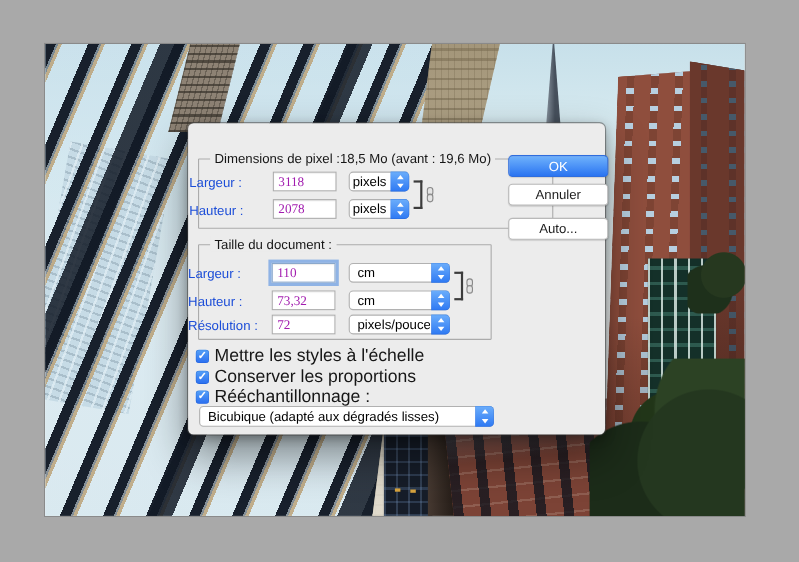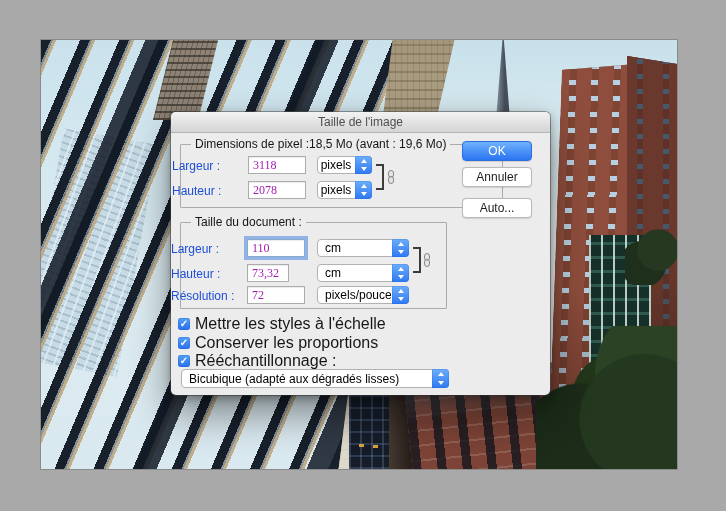--- a/index.html
+++ b/index.html
@@ -92,21 +92,21 @@
   .lbl{width:74px;text-align:left;color:#1d4ed8;white-space:nowrap;}
   .lbl.r1a{left:1px;top:47px;} .lbl.r2a{left:1px;top:72px;}
   .lbl.r1b{left:0;top:130px;} .lbl.r2b{left:0;top:155px;} .lbl.r3b{left:0;top:177px;}
 
   .field{background:#fff;border:1px solid #acacac;border-radius:0;
     font-family:Liberation Serif, serif;font-size:12px;color:#a21caf;
     padding:0 4px;height:18px;box-shadow:inset 0 1px 1px rgba(0,0,0,.08);}
   .f-r1a{left:77px;top:44px;width:58px;}
   .f-r2a{left:77px;top:69px;width:58px;}
   .f-r1b{left:76px;top:127px;width:58px;}
-  .f-r2b{left:76px;top:152px;width:42px;}
+  .f-r2b{left:76px;top:152px;width:58px;}
   .f-r3b{left:76px;top:174px;width:58px;}
   .field.focused{border:1px solid #8aa8cc;box-shadow:0 0 0 3px rgba(120,165,228,.8),inset 0 1px 1px rgba(0,0,0,.08);}
 
   .popup{background:#fff;border:1px solid #b1b1b1;border-radius:4px;height:18px;}
   .p-r1a{left:146px;top:44px;width:55px;}
   .p-r2a{left:146px;top:69px;width:55px;}
   .p-r1b{left:146px;top:127px;width:92px;}
   .p-r2b{left:146px;top:152px;width:92px;}
   .p-r3b{left:146px;top:174px;width:92px;}
   .p-resample{left:10px;top:257px;width:268px;height:19px;}
@@ -122,21 +122,21 @@
 
   .bracket{width:8px;border:2px solid #3c3c3c;border-left:none;background:transparent;}
   .bk1{left:205px;top:52px;height:26px;}
   .bk2{left:242px;top:135px;height:26px;}
   .link{width:9px;height:15px;}
   .lk1{left:216px;top:58px;} .lk2{left:252px;top:141px;}
   .link .ring{left:1px;width:6px;height:8px;border:1.5px solid #898989;border-radius:3px;
     background:rgba(225,225,225,.7);}
   .link .ring.t{top:0;} .link .ring.b{top:6px;}
 
-  .btn{left:291px;width:70px;height:20px;border-radius:4px;display:flex;align-items:center;
+  .btn{left:291px;width:91px;height:20px;border-radius:4px;display:flex;align-items:center;
     justify-content:center;font-size:12px;background:#fff;border:1px solid #b9b9b9;color:#1d1d1d;
     box-shadow:0 .5px 1px rgba(0,0,0,.12);cursor:default;}
   .btn-ok{top:29px;background:linear-gradient(180deg,#6fb2fc,#2a74f1);border:1px solid #2f6ddd;color:#fff;}
   .btn-cancel{top:55px;}
   .btn-auto{top:86px;}
 
   .cbrow{left:7px;height:14px;display:flex;align-items:center;gap:5px;position:absolute;}
   .cb1{top:205px;} .cb2{top:223.5px;} .cb3{top:242px;}
   .checkbox{position:static;width:12px;height:12px;border-radius:3px;flex:0 0 12px;
     background:linear-gradient(180deg,#55a1f7,#2a6ef0);box-shadow:inset 0 0 0 .5px rgba(25,85,200,.5);
@@ -161,23 +161,20 @@
     <div class="bronze-edge"></div>
     <div class="brick-lower"></div>
     <div class="brick-main-left"></div>
     <div class="brick-main-right"></div>
     <div class="teal-glass"></div>
     <div class="foliage2"></div>
     <div class="foliage"></div>
   </div>
 
   <div class="dialog">
-    <div class="titlebar">
-      <span>Taille de l'image</span>
-    </div>
 
     <div class="group g1">
       <span class="legend">Dimensions de pixel :18,5 Mo (avant : 19,6 Mo)</span>
     </div>
     <span class="lbl r1a">Largeur :</span>
     <input class="field f-r1a" value="3118" style="">
     <div class="popup p-r1a">
       <span class="pop-label">pixels</span>
       <span class="stepper">
         <i class="up"></i>

